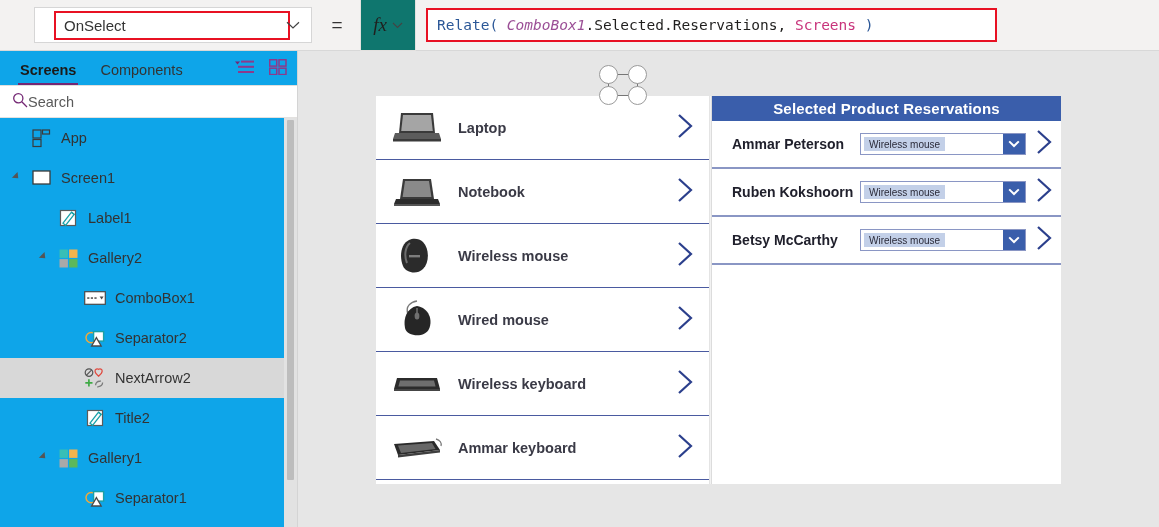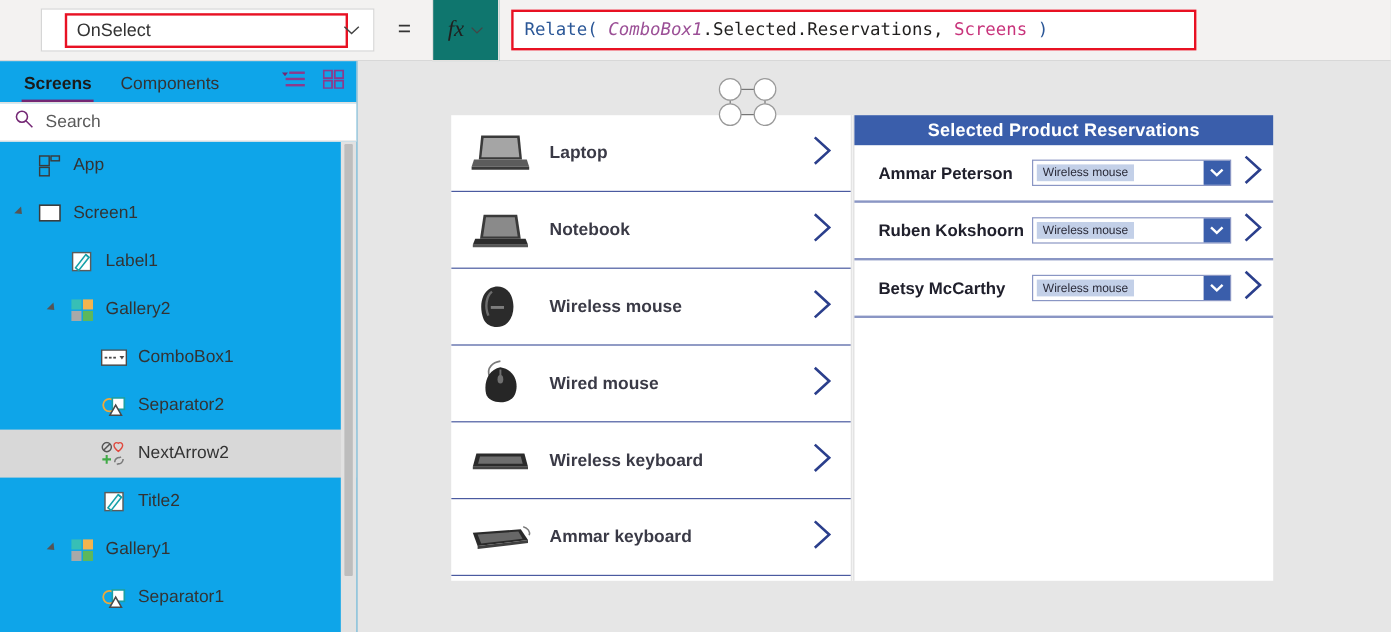--- a/index.html
+++ b/index.html
@@ -64,21 +64,21 @@
   }
   .tab.active { font-weight:bold; color:#1b1a19; }
   .tab.active::after {
     content:""; position:absolute; left:10px; right:10px; bottom:0; height:2.5px; background:#742774;
   }
   .tabicons { position:absolute; right:10px; bottom:6px; display:flex; gap:14px; align-items:center;}
   .icn-tree, .icn-grid { cursor:pointer; }
 
   .searchrow {
     height:32px; background:#fff; border-bottom:1px solid #e3e1df;
-    display:flex; align-items:center; padding-left:12px; gap:10px;
+    display:flex; align-items:center; padding-left:12px; 
   }
   .search-ph { font-size:14.5px; color:#5a5a5a; }
 
   .tree { position:relative; height:409px; overflow:hidden; }
   .titem {
     height:40px; display:flex; align-items:center; font-size:14.5px; color:#333;
     cursor:pointer; padding-right:12px;
   }
   .titem.sel { background:#d8d8d8; }
   .tw { width:13px; height:13px; flex:0 0 13px; display:flex; align-items:center; justify-content:center;}

